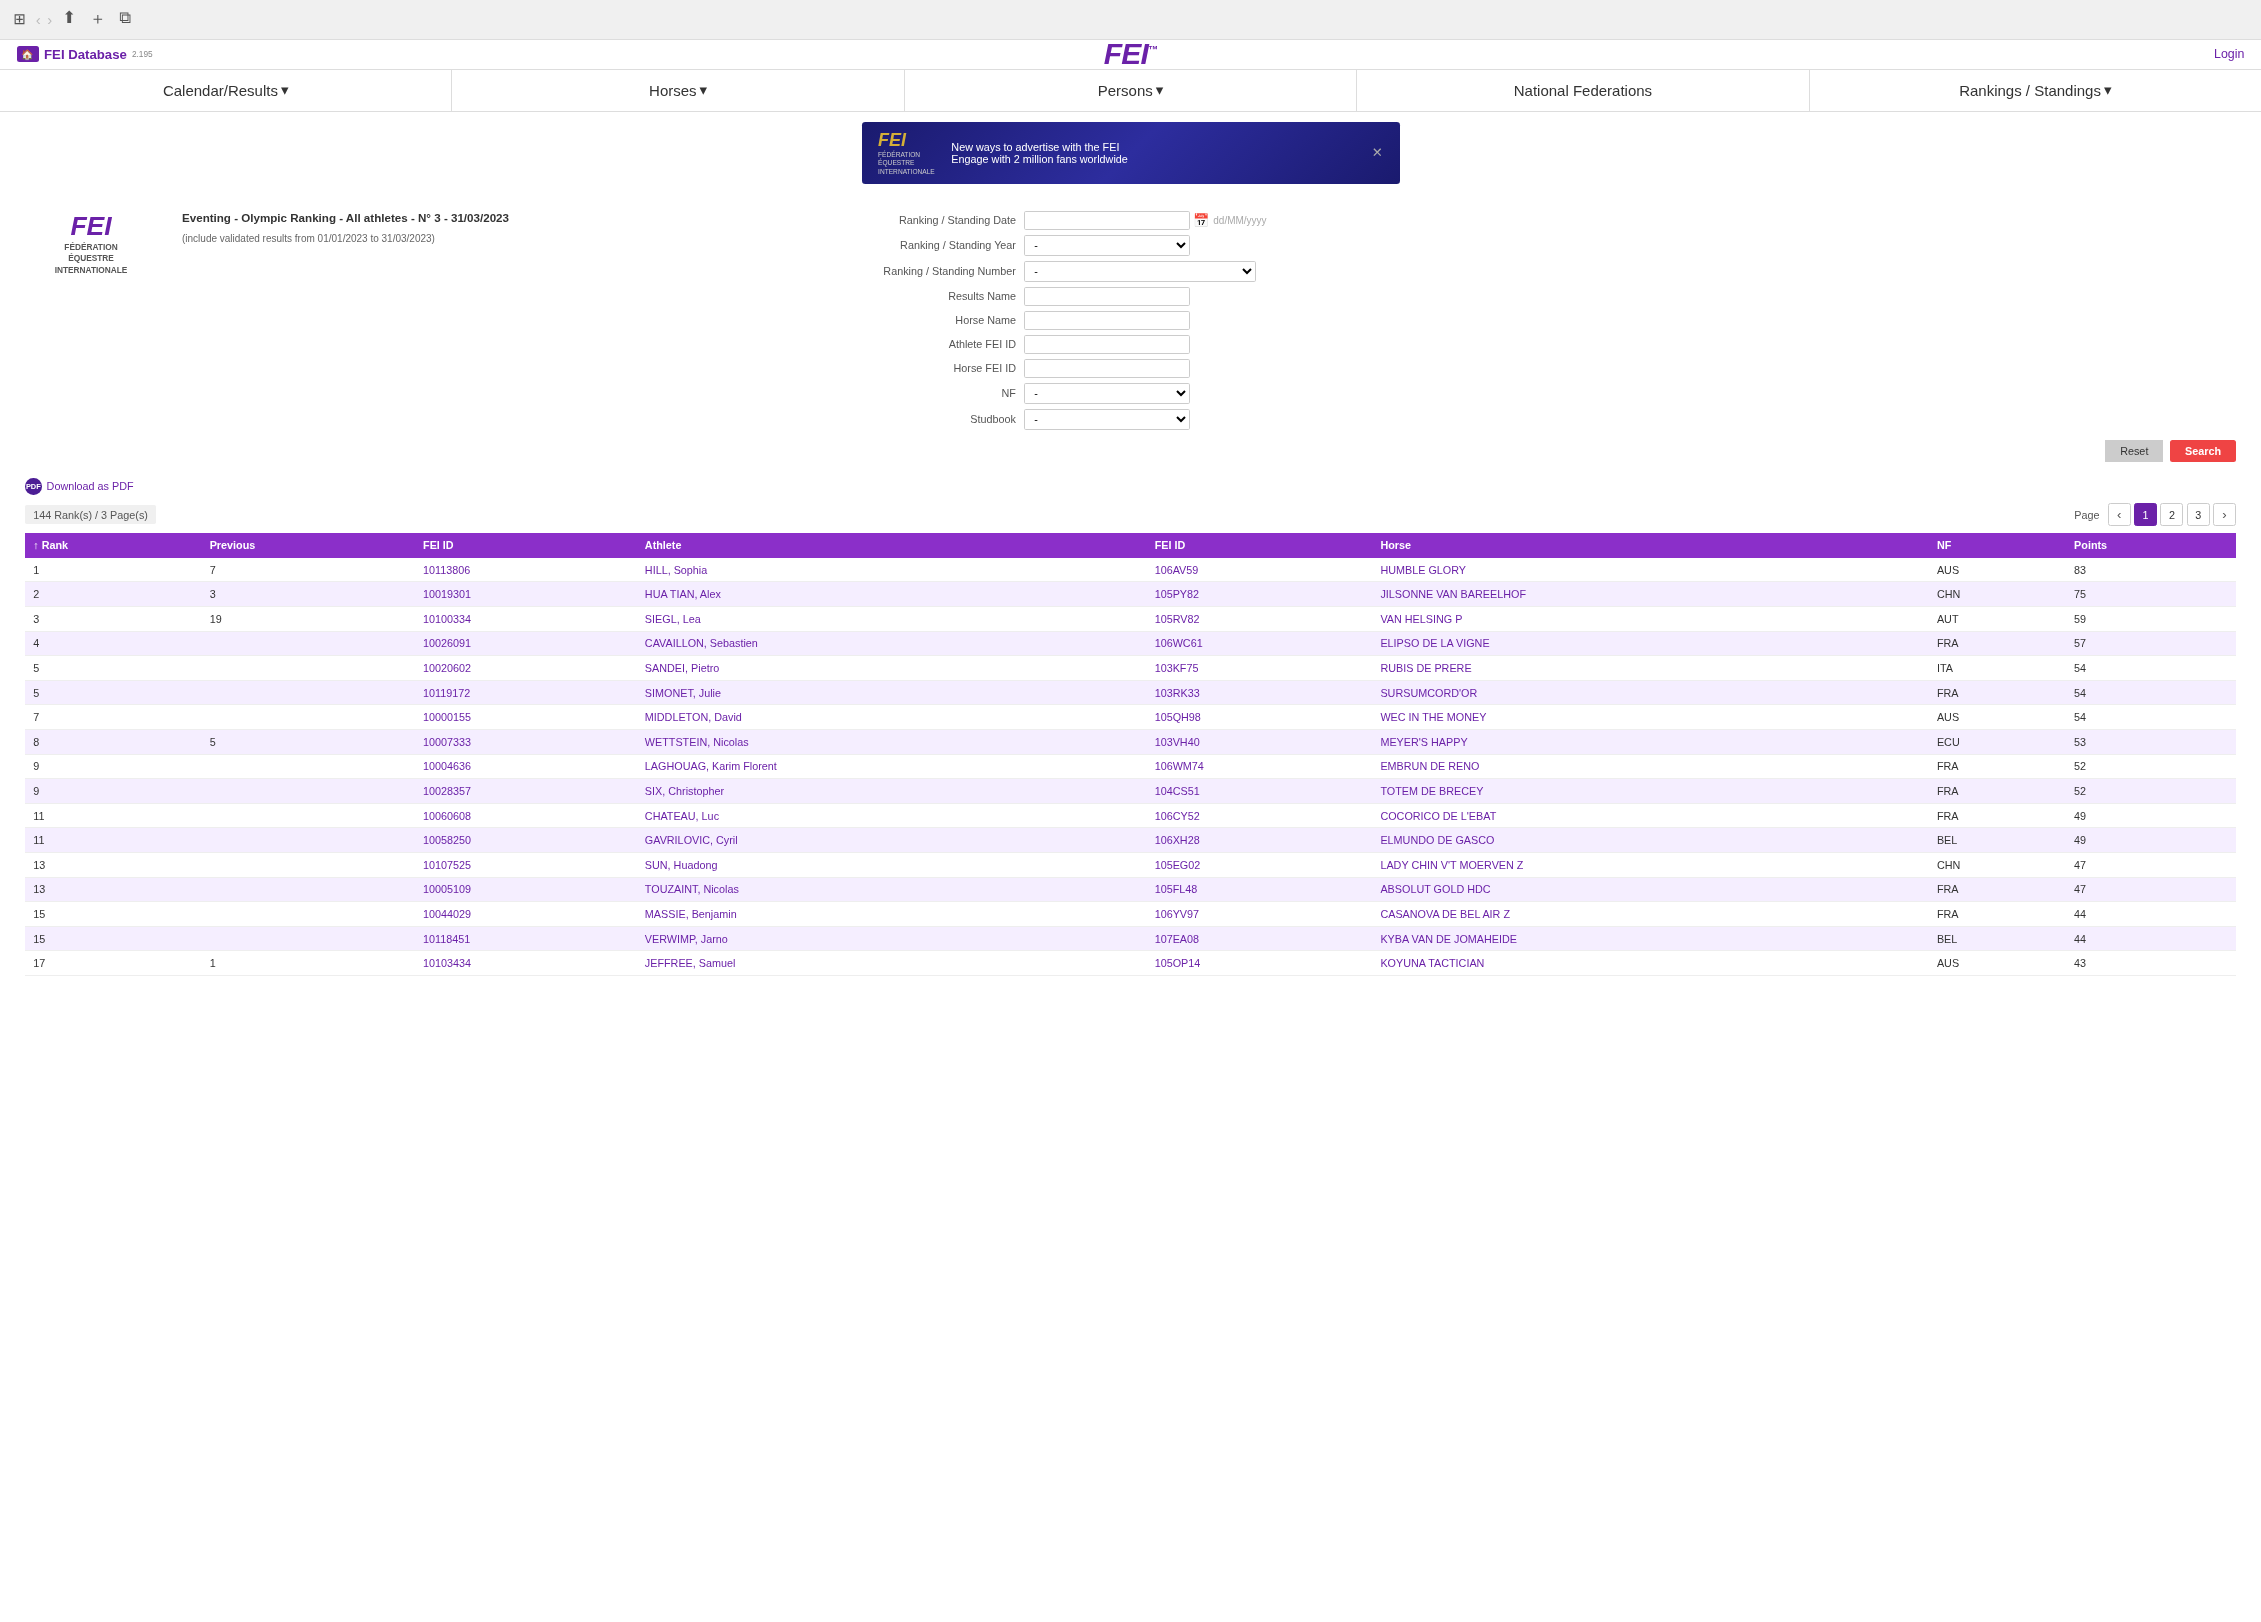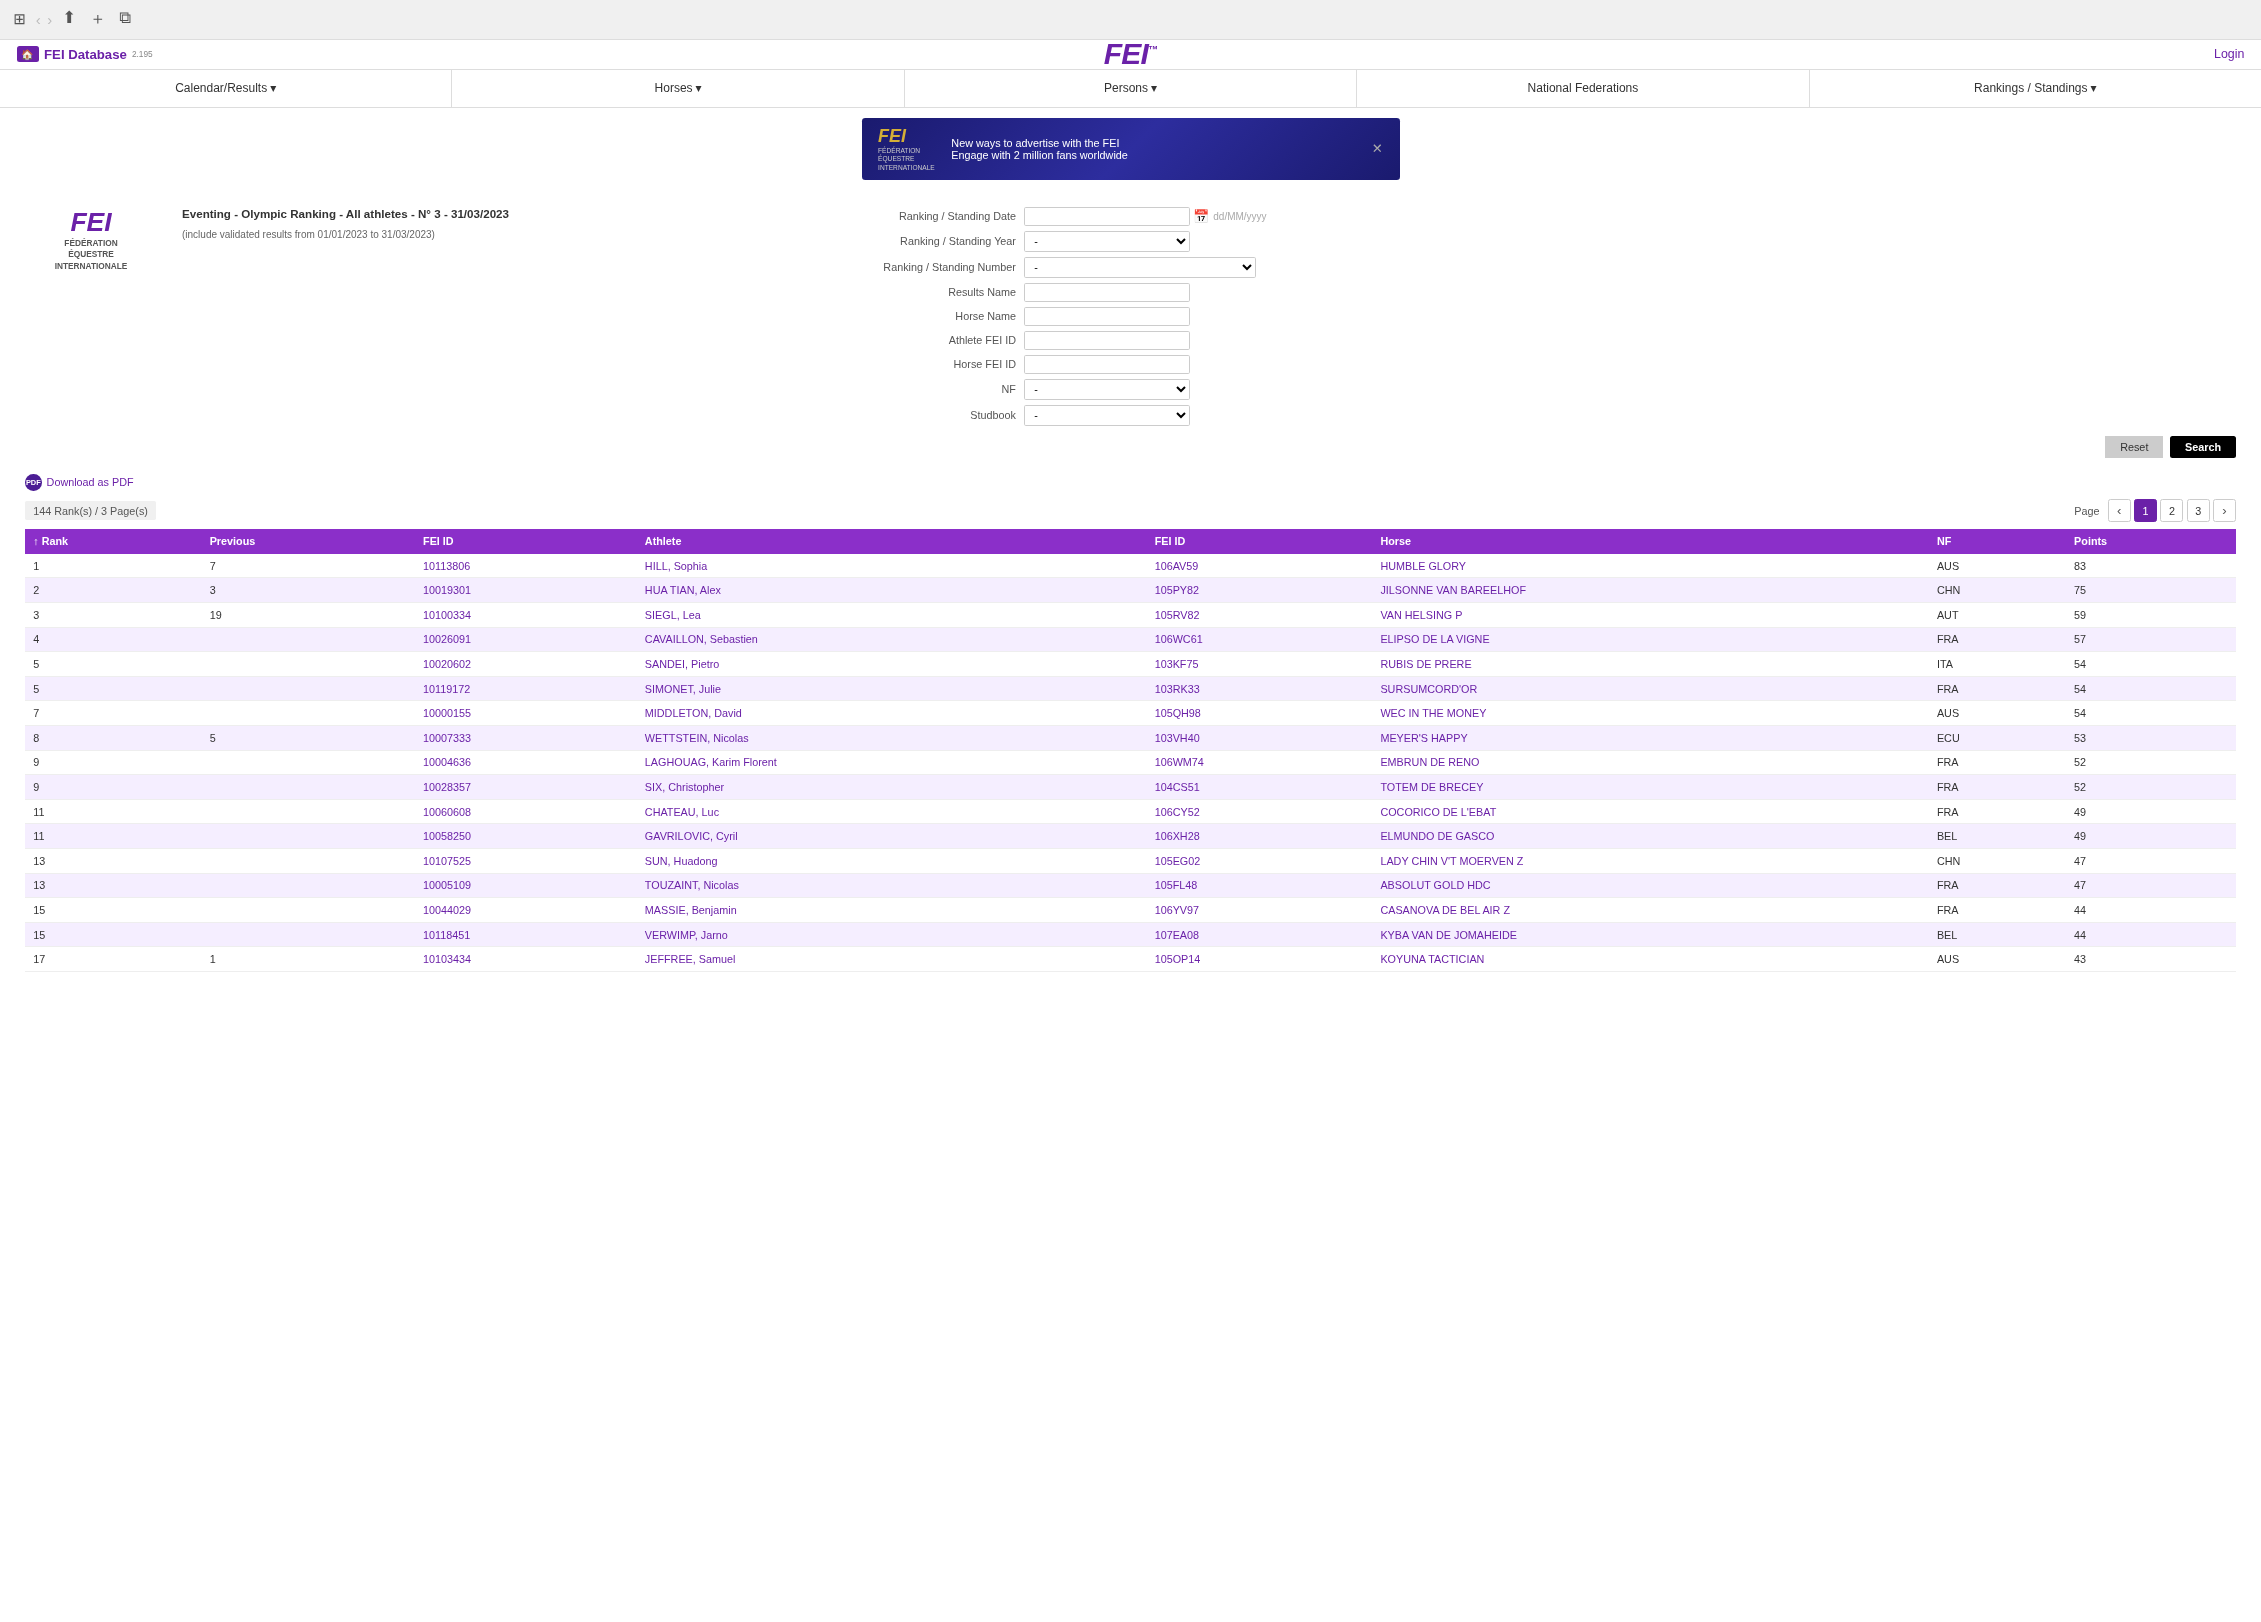--- a/index.html
+++ b/index.html
@@ -85,21 +85,21 @@
     
     .main-nav {
       display: flex;
       border-bottom: 0.8px solid #ddd;
       background: #fff;
     }
     .main-nav .nav-item {
       flex: 1;
       text-align: center;
       padding: 11.6px 8.3px;
-      font-size: 12px;
+      font-size: 15px;
       color: #333;
       cursor: pointer;
       border-right: 0.8px solid #ddd;
       display: flex;
       align-items: center;
       justify-content: center;
       gap: 3px;
     }
     .main-nav .nav-item:last-child { border-right: none; }
 
@@ -245,21 +245,21 @@
     .btn-reset {
       background: #ccc;
       color: #333;
       border: none;
       padding: 5px 15px;
       border-radius: 0;
       cursor: pointer;
       font-size: 10.8px;
     }
     .btn-search {
-      background: #000000;
+      background: #ef4444;
       color: #fff;
       border: none;
       padding: 5px 15px;
       border-radius: 2.5px;
       cursor: pointer;
       font-size: 10.8px;
       font-weight: bold;
     }
 
     

